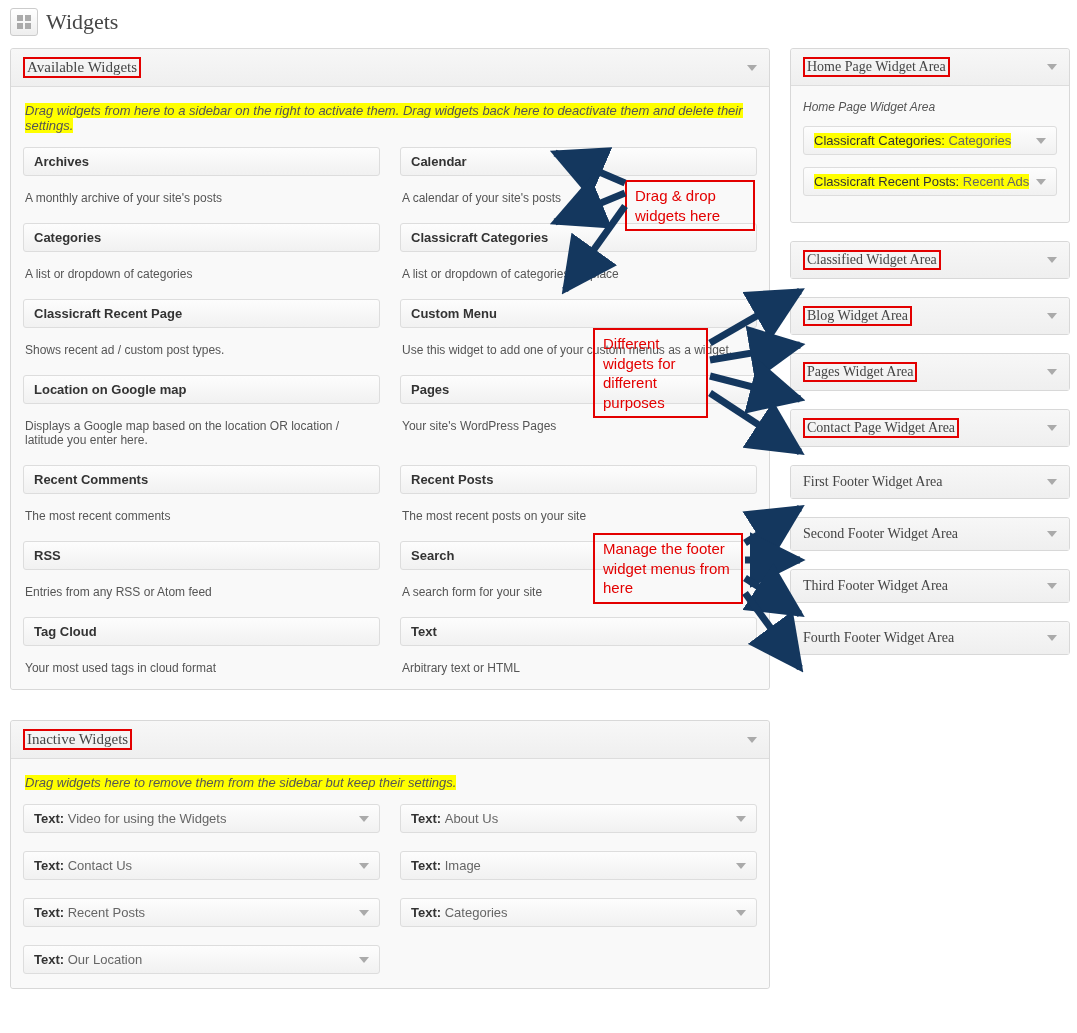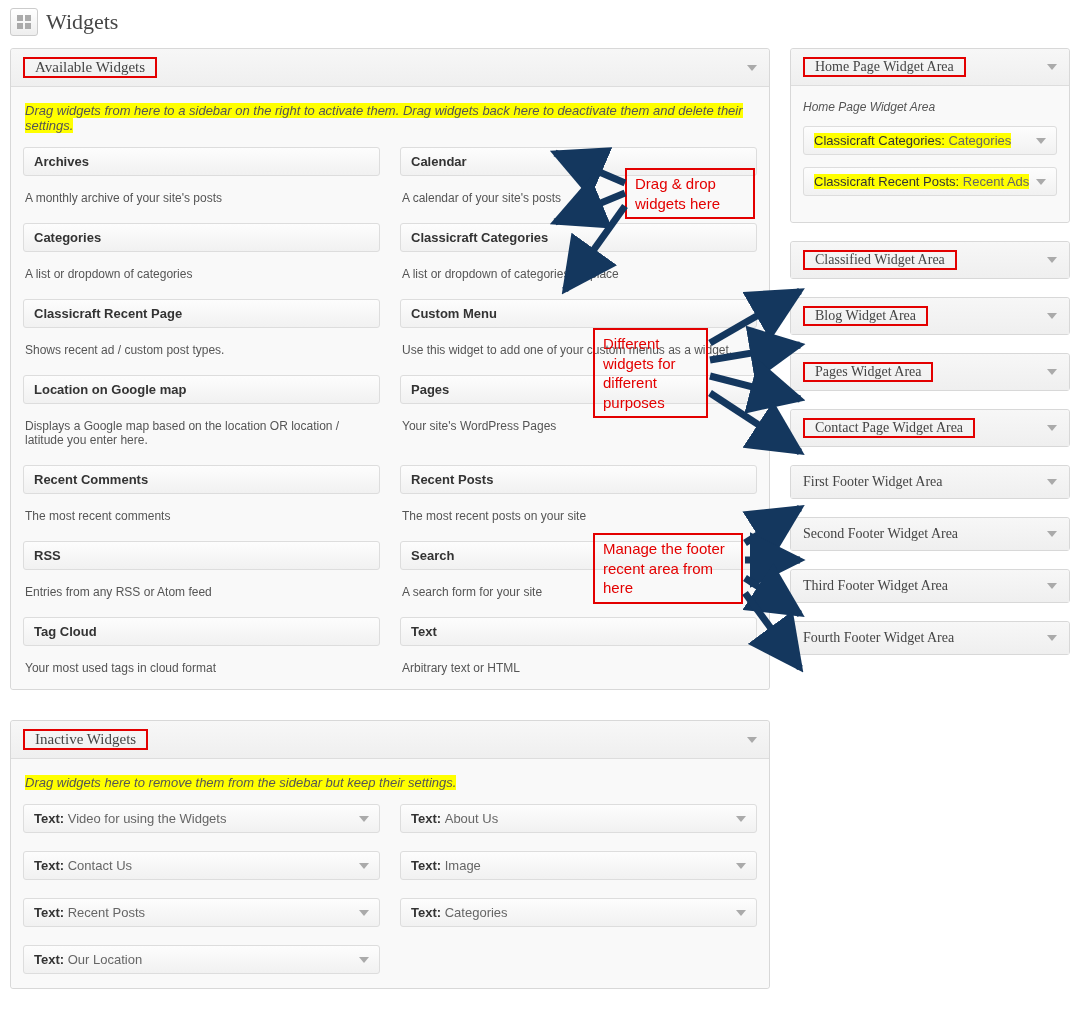--- a/index.html
+++ b/index.html
@@ -138,21 +138,21 @@
     background:linear-gradient(#fdfdfd,#f1f1f1);
     padding:6px 10px;
     display:flex;justify-content:space-between;align-items:center;
     margin-bottom:12px;
     cursor:move;
   }
   .placed-widget .lbl { font-weight:normal; }
   .placed-widget .hl-combo { display:inline-block; }
 
   
-  .redbox { border:2px solid #e30000; display:inline-block; padding:0 10px; }
+  .redbox { border:2px solid #e30000; display:inline-block; padding:0 2px; }
   .annot-box {
     position:absolute;
     border:2px solid #e30000;
     color:#e30000;
     font-size:15px;
     padding:4px 8px;
     background:transparent;
     line-height:1.3;
   }
   .page-wrap { position:relative; }
@@ -357,23 +357,23 @@
           <div class="area">
             <div class="area-head">
               <h4>Fourth Footer Widget Area</h4>
               <span class="tri-toggle"></span>
             </div>
           </div>
         </div>
     </div>
   </div>
 
-  <div class="annot-box" style="left:615px;top:160px;width:130px;">Drag &amp; drop widgets here</div>
+  <div class="annot-box" style="left:615px;top:172px;width:130px;">Drag &amp; drop widgets here</div>
   <div class="annot-box" style="left:583px;top:320px;width:115px;">Different widgets for different purposes</div>
-  <div class="annot-box" style="left:583px;top:525px;width:150px;">Manage the footer recent area from here</div>
+  <div class="annot-box" style="left:583px;top:525px;width:150px;">Manage the footer widget menus from here</div>
 
   <svg class="arrows" width="1060" height="1010">
     <defs>
       <marker id="ah" viewBox="0 0 10 10" refX="9" refY="5" markerWidth="8" markerHeight="8" orient="auto-start-reverse">
         <path d="M 0 0 L 10 5 L 0 10 z" fill="#14375e"></path>
       </marker>
     </defs>
 
     <line x1="615" y1="175" x2="545" y2="145" stroke="#14375e" stroke-width="7" marker-end="url(#ah)"></line>
     <line x1="615" y1="185" x2="545" y2="214" stroke="#14375e" stroke-width="7" marker-end="url(#ah)"></line>

